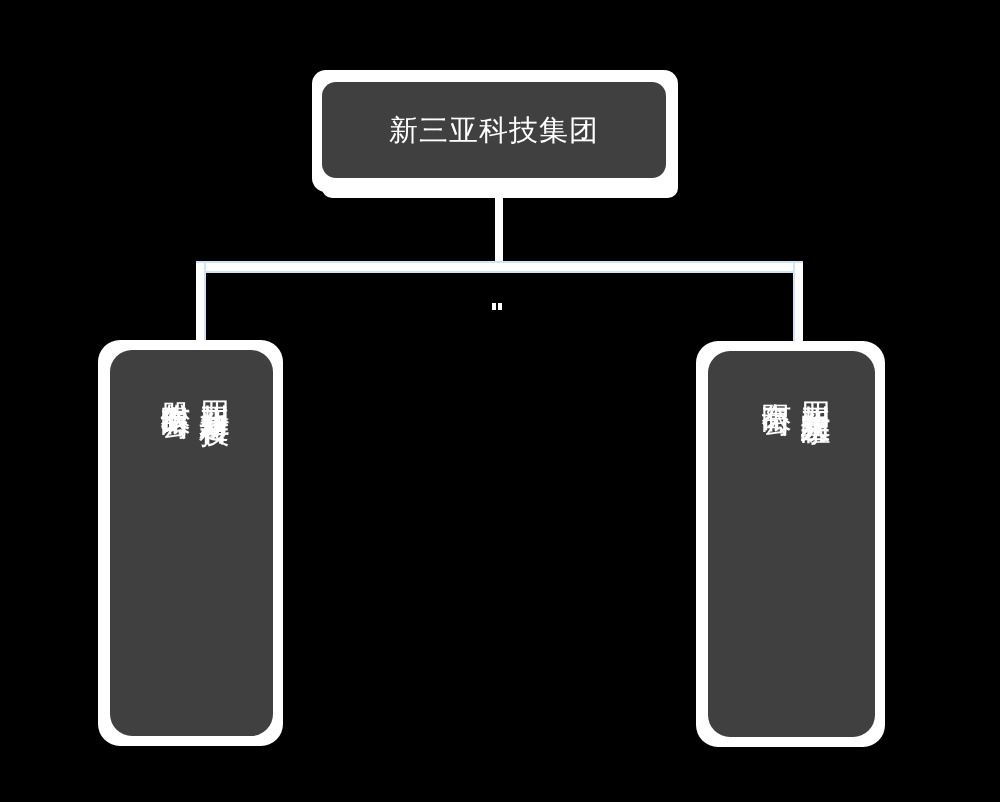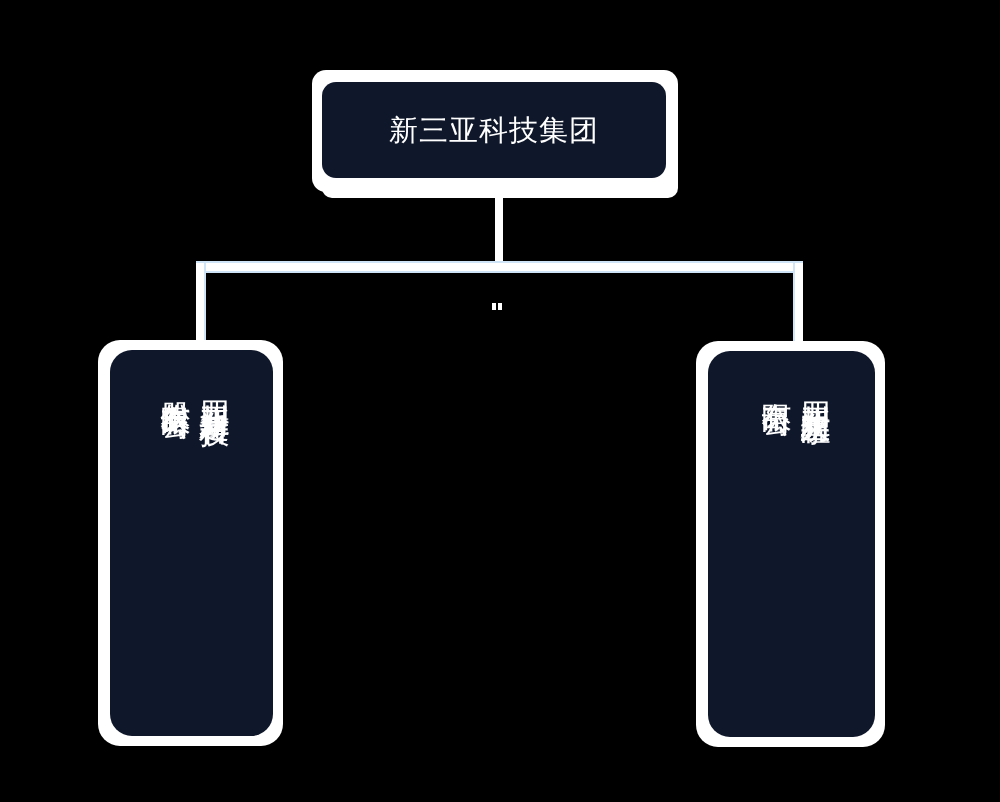--- a/index.html
+++ b/index.html
@@ -98,21 +98,21 @@
     background:
       linear-gradient(to right,
         #ffffff 0px, #ffffff 4px,
         transparent 4px, transparent 6px,
         #ffffff 6px, #ffffff 10px);
   }
 
   
   .node {
     position: absolute;
-    background: #0f172a;
+    background: #404040;
     border-radius: 14px;
     box-shadow:
       -10px -8px 0 -2px rgba(255,255,255,0.92),
        10px  10px 0 -2px rgba(255,255,255,0.92),
        0 0 0 0 rgba(0,0,0,0);
     display: flex;
     align-items: center;
     justify-content: center;
     box-sizing: border-box;
   }

